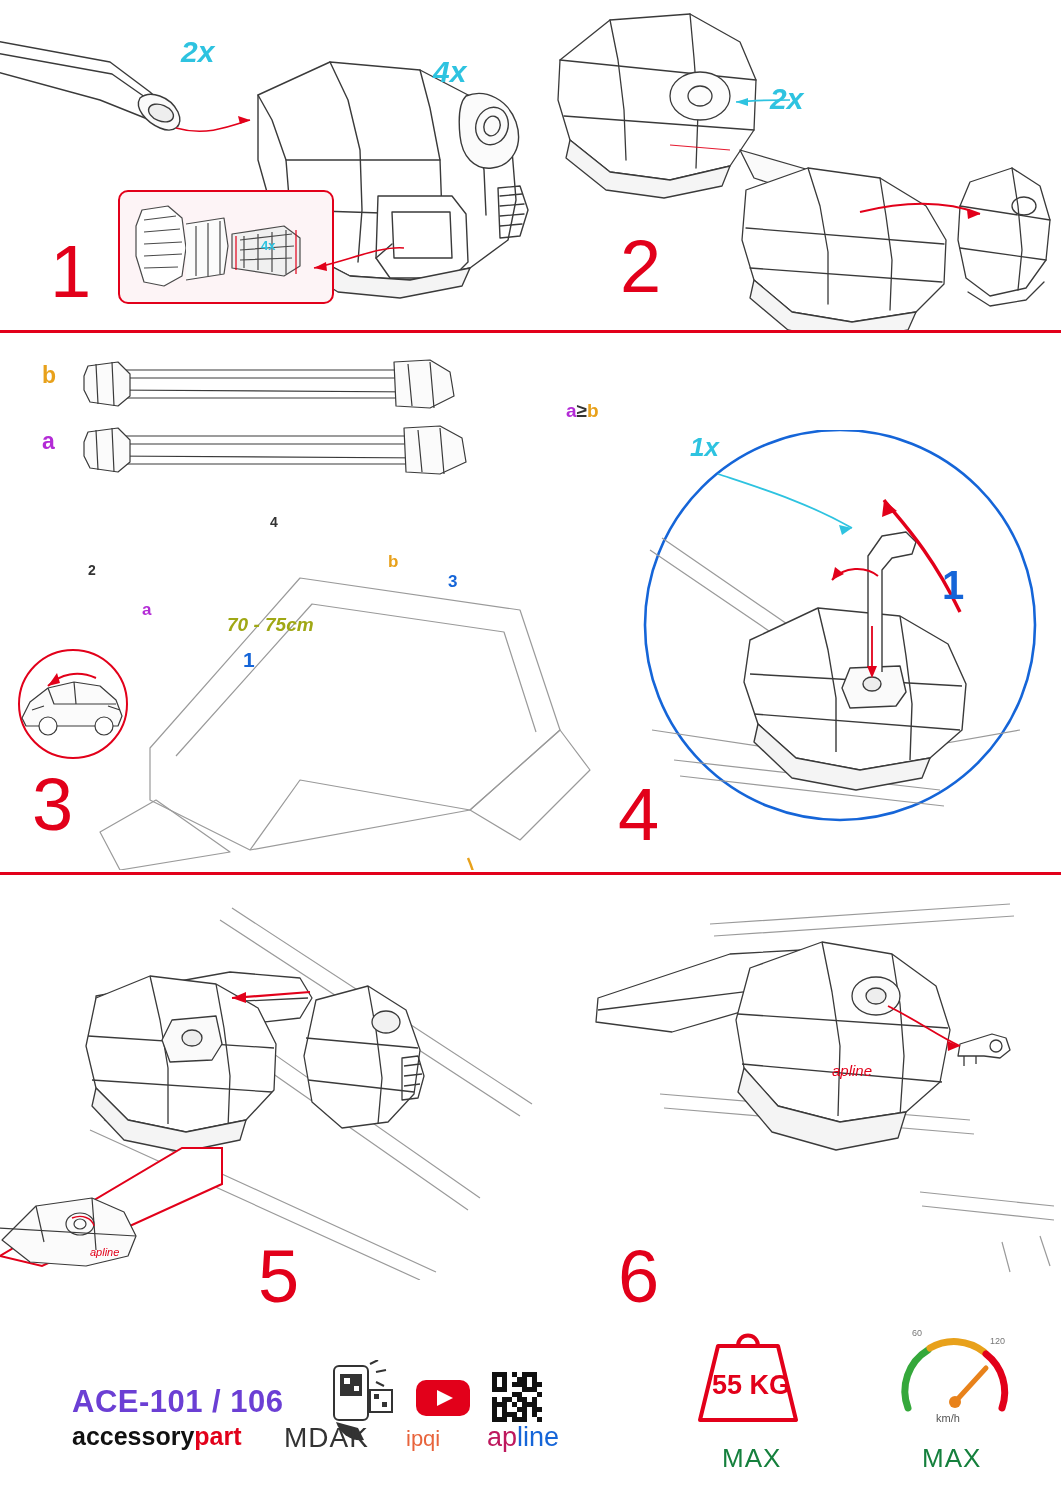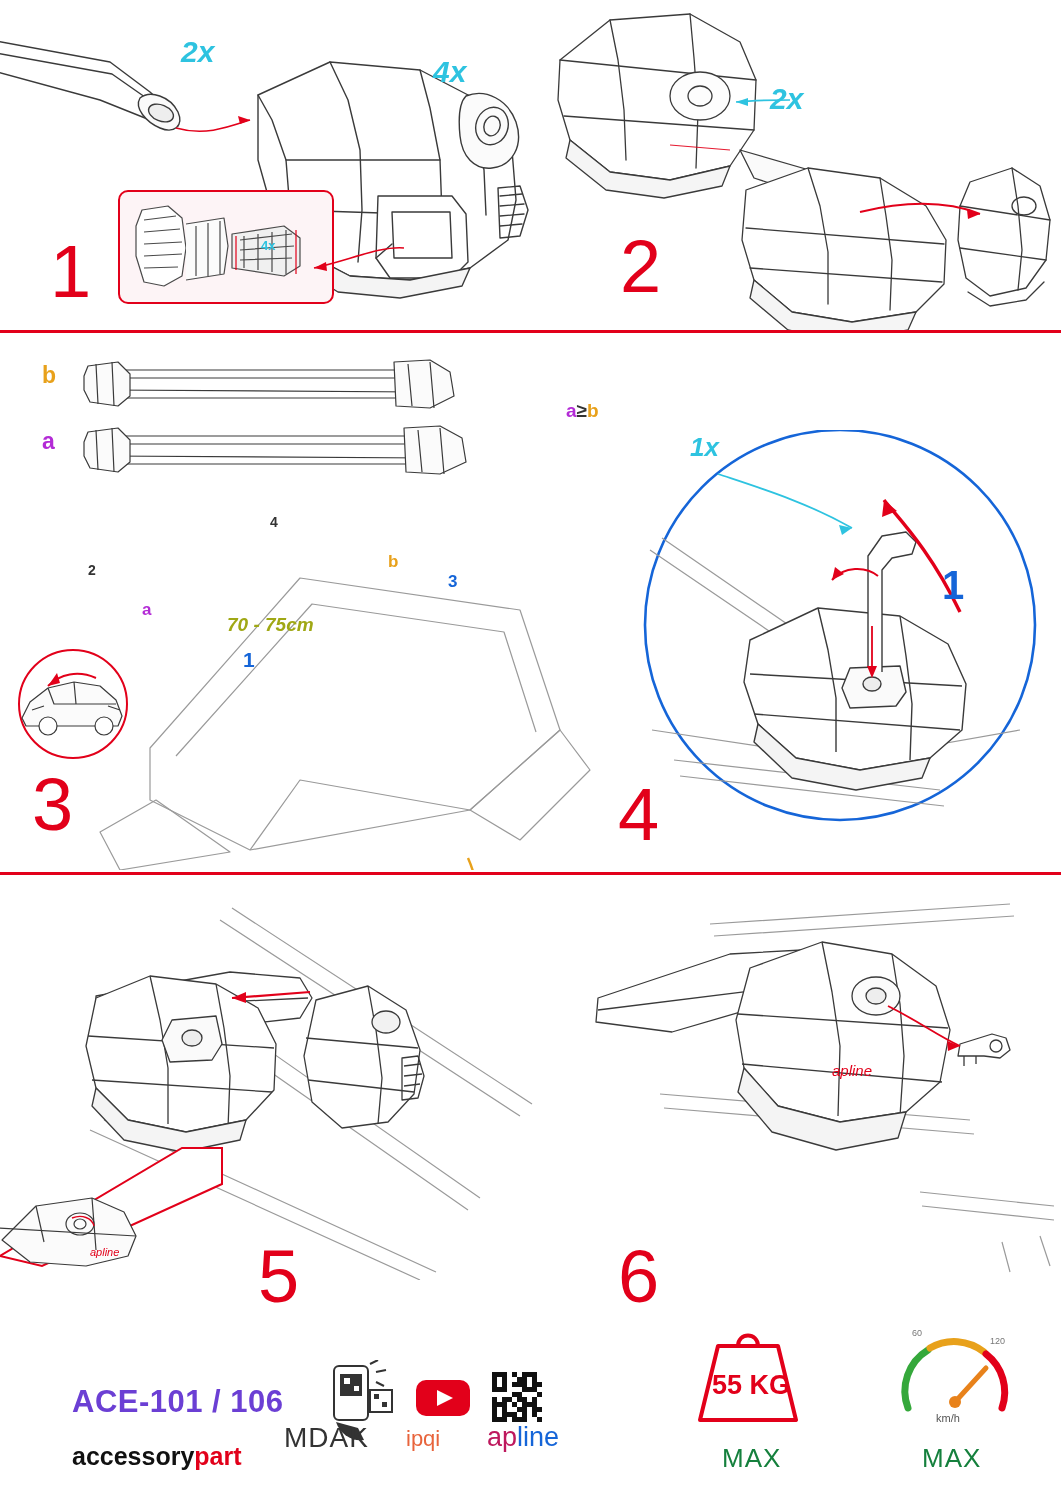--- a/index.html
+++ b/index.html
@@ -415,21 +415,21 @@
     <path d="M348,126 C380,142 398,156 420,166" stroke="#e2001a" stroke-width="1.8" fill="none"></path>
     <path d="M420,166 l-13,-5 l1,10 z" fill="#e2001a"></path>
   </svg>
 
   <div class="abs step-num" style="left:618px; top:1240px;">6</div>
 
   <div id="footer">
 
     <div class="abs brand-code" style="left:72px; top:12px;margin-top:12px;">ACE-101 / 106</div>
 
-    <div class="abs" style="left:72px; top:62px;margin-top:20px;">
+    <div class="abs" style="left:72px; top:62px;">
       <span class="brand-accessory">accessory</span><span class="brand-part">part</span>
     </div>
 
     <svg class="abs" style="left:318px; top:0; width:78px; height:86px;" viewBox="0 0 78 86">
       <rect x="16" y="6" width="34" height="54" rx="5" fill="#ffffff" stroke="#333" stroke-width="2"></rect>
       <rect x="22" y="14" width="22" height="22" fill="#333"></rect>
       <rect x="26" y="18" width="6" height="6" fill="#fff"></rect>
       <rect x="36" y="26" width="5" height="5" fill="#fff"></rect>
       <path d="M18,62 C22,74 34,82 46,80 L40,68 Z" fill="#333"></path>
       <path d="M52,4 L60,0 M58,12 L68,10 M58,22 L66,26" stroke="#333" stroke-width="2" fill="none"></path>

